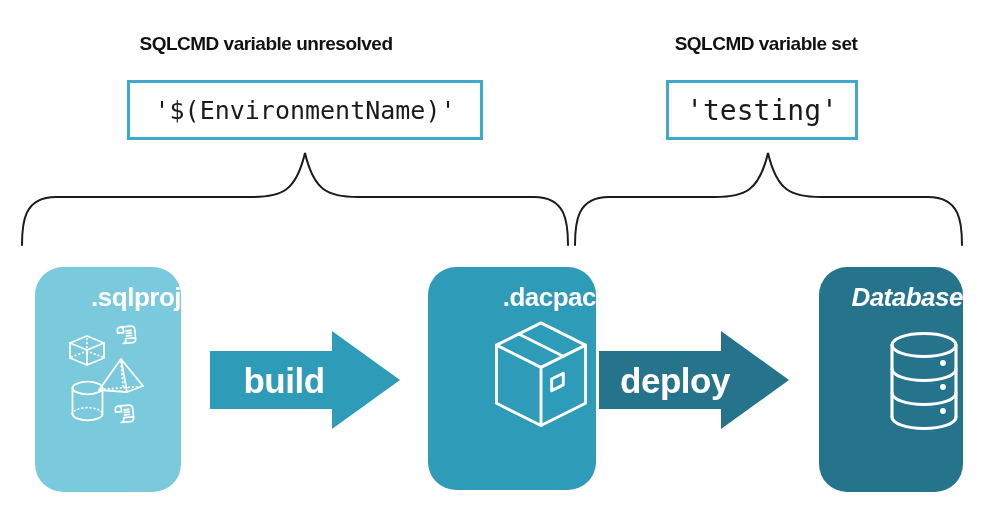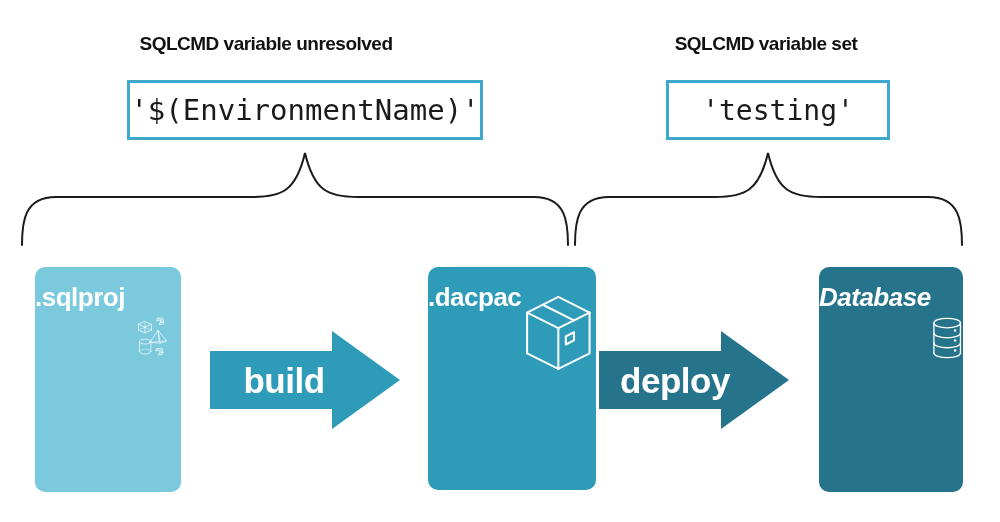--- a/index.html
+++ b/index.html
@@ -13,26 +13,26 @@
     white-space:nowrap;line-height:25px;
   }
   #heading-left{left:266px;}
   #heading-right{left:766px;}
   .codebox{
     position:absolute;top:80px;height:60px;background:#fff;
     border:3px solid var(--box-border);box-sizing:border-box;
     display:flex;align-items:center;justify-content:center;
     font-family:"DejaVu Sans Mono", monospace;color:#1a1a1a;white-space:pre;
   }
-  #codebox-left{left:127px;width:356px;font-size:29px;}
-  #codebox-right{left:666px;width:224px;font-size:28px;}
+  #codebox-left{left:127px;width:356px;font-size:25px;}
+  #codebox-right{left:666px;width:192px;font-size:28px;}
   .overlay{position:absolute;left:0;top:0;pointer-events:none;}
   .card{
-    position:absolute;top:267px;border-radius:10px;color:#fff;
-    display:flex;flex-direction:row;align-items:flex-start;
+    position:absolute;top:267px;border-radius:28px;color:#fff;
+    display:flex;flex-direction:column;align-items:flex-end;
   }
   #card-sqlproj{left:35px;width:146px;height:225px;background:var(--light-teal);}
   #card-dacpac{left:428px;width:168px;height:223px;background:var(--mid-teal);}
   #card-database{left:819px;width:144px;height:225px;background:var(--dark-teal);font-style:italic;}
   .card-label{
     margin-top:17px;font-size:26px;font-weight:700;letter-spacing:-0.5px;
     line-height:26px;white-space:nowrap;
   }
   .card svg{display:block;}
   .arrow-svg{position:absolute;top:331px;}

